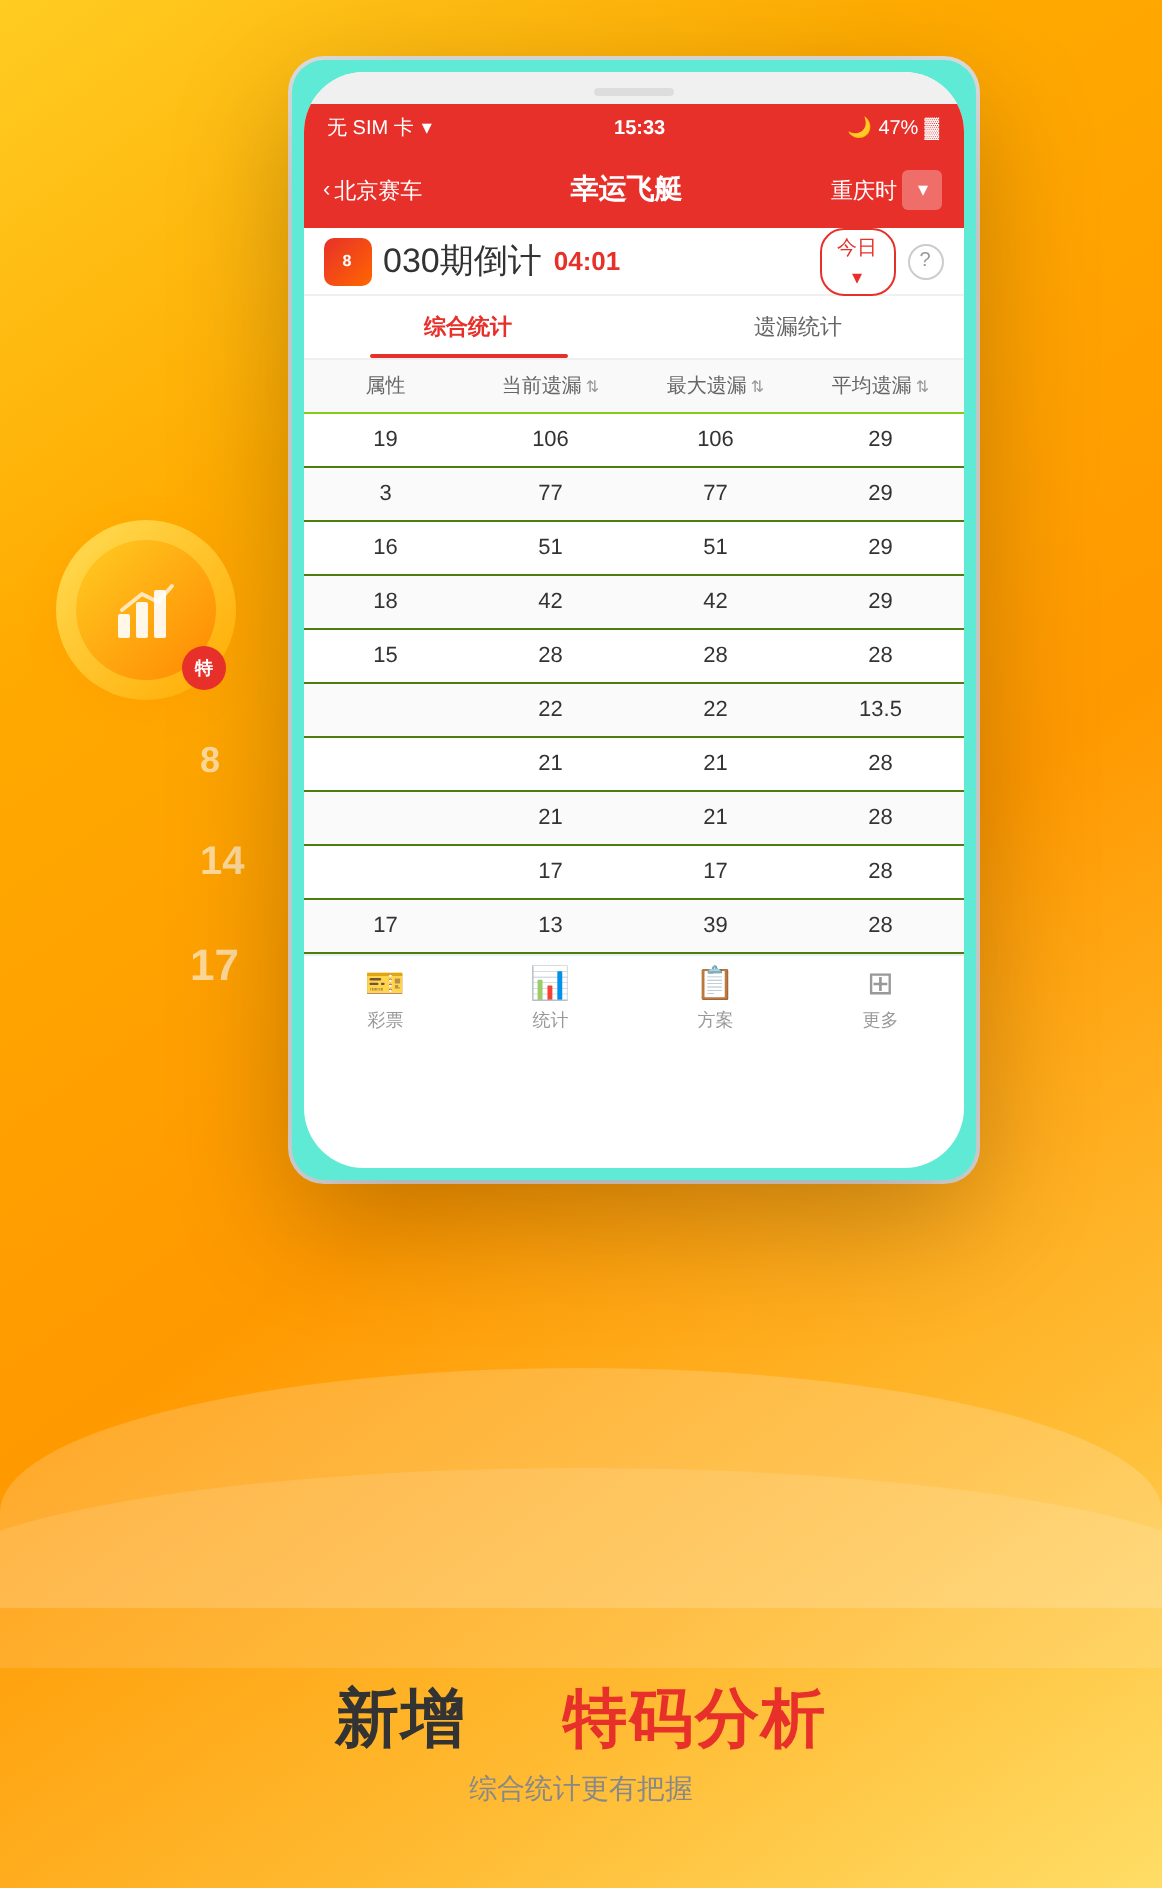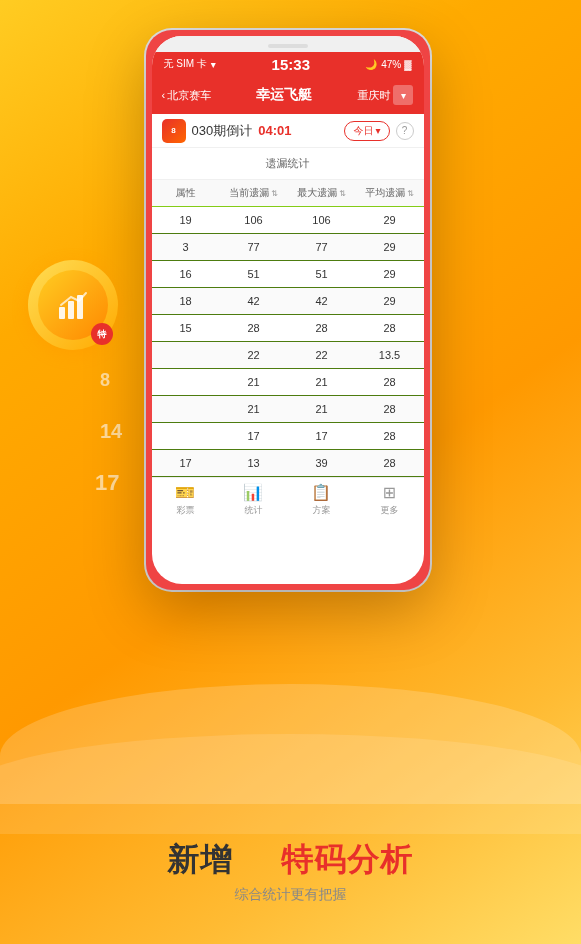--- a/index.html
+++ b/index.html
@@ -49,24 +49,24 @@
       position: absolute;
       top: 30px;
       left: 50%;
       transform: translateX(-50%);
       z-index: 10;
       width: 290px;
       height: 560px;
     }
 
     .phone {
-      width: 284px;
+      width: 342px;
       height: 560px;
-      background: #ef4444;
-      border-radius: 26px;
+      background: #5eead4;
+      border-radius: 16px;
       box-shadow: 0 20px 60px rgba(0,0,0,0.25), 0 0 0 2px #e0e0e0;
       overflow: hidden;
       position: relative;
     }
 
     
     .phone-inner {
       position: absolute;
       inset: 6px;
       background: #fff;
@@ -80,21 +80,21 @@
       height: 24px;
       display: flex;
       align-items: center;
       justify-content: space-between;
       padding: 0 12px;
       font-size: 10px;
       color: white;
       font-weight: 500;
     }
     .status-left { display: flex; align-items: center; gap: 4px; }
-    .status-center { font-size: 15px; font-weight: 600; }
+    .status-center { font-size: 10px; font-weight: 600; }
     .status-right { display: flex; align-items: center; gap: 3px; font-size: 10px; }
 
     
     .nav-bar {
       background: #e8302a;
       height: 38px;
       display: flex;
       align-items: center;
       justify-content: space-between;
       padding: 0 10px;
@@ -121,33 +121,33 @@
       border-bottom: 1px solid #f0f0f0;
       gap: 6px;
     }
     .logo-badge {
       width: 24px; height: 24px;
       background: linear-gradient(135deg, #e8302a, #ff6600);
       border-radius: 5px;
       display: flex; align-items: center; justify-content: center;
       font-size: 8px; color: white; font-weight: 700;
     }
-    .period-text { font-size: 13px; color: #333; }
+    .period-text { font-size: 17px; color: #333; }
     .countdown {
       font-size: 13px; font-weight: 700; color: #e8302a;
     }
     .spacer { flex: 1; }
     .today-btn {
       background: white;
       border: 1px solid #e8302a;
       border-radius: 12px;
       padding: 2px 8px;
       font-size: 10px;
       color: #e8302a;
-      display: flex; align-items: center; gap: 2px;
+      display: flex; align-items: center; gap: 2px; flex-direction: column;
     }
     .help-btn {
       width: 18px; height: 18px;
       border: 1px solid #ccc;
       border-radius: 50%;
       display: flex; align-items: center; justify-content: center;
       font-size: 10px; color: #999;
     }
 
     
@@ -406,20 +406,23 @@
         <div class="today-btn">
           <span>今日</span>
           <span>▾</span>
         </div>
         <div class="help-btn">
           <span>?</span>
         </div>
       </div>
 
       <div class="tabs">
+        <div class="tab active">
+          <span>综合统计</span>
+        </div>
         <div class="tab">
           <span>遗漏统计</span>
         </div>
       </div>
 
       <div class="table-container">
         <div class="table-header">
           <div class="th">属性</div>
           <div class="th sortable">
             <span>当前遗漏</span>

